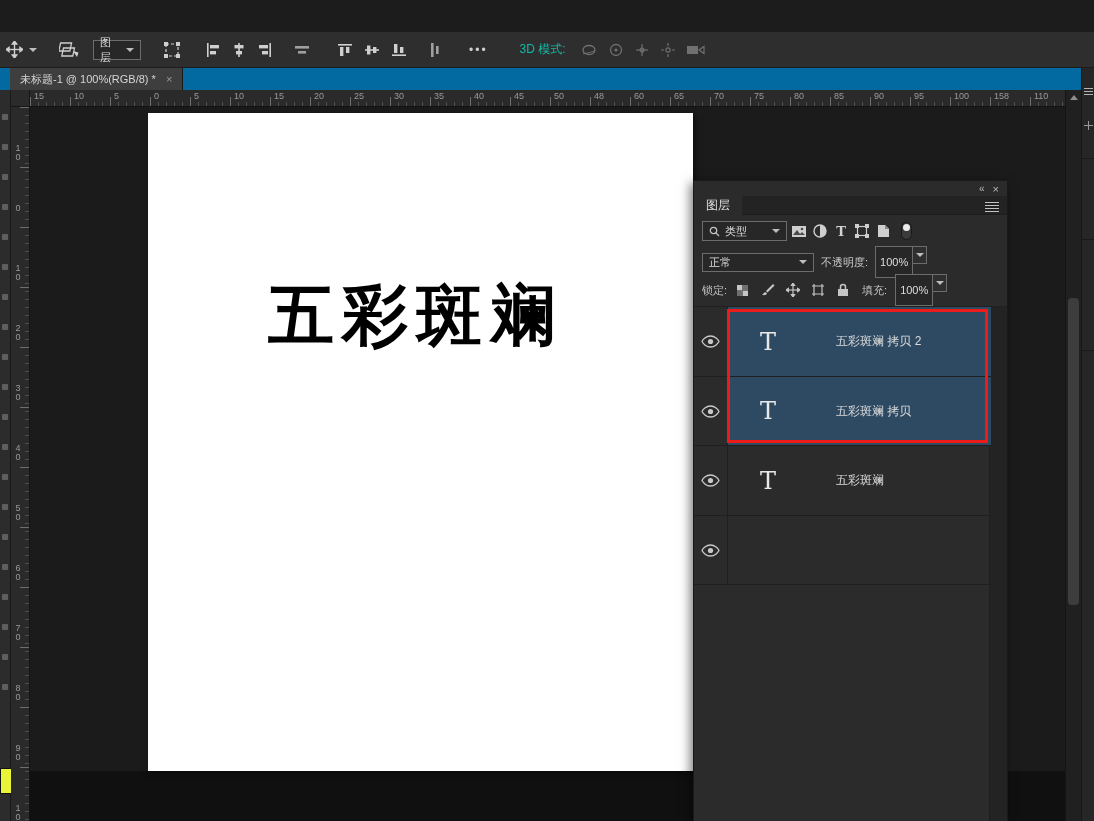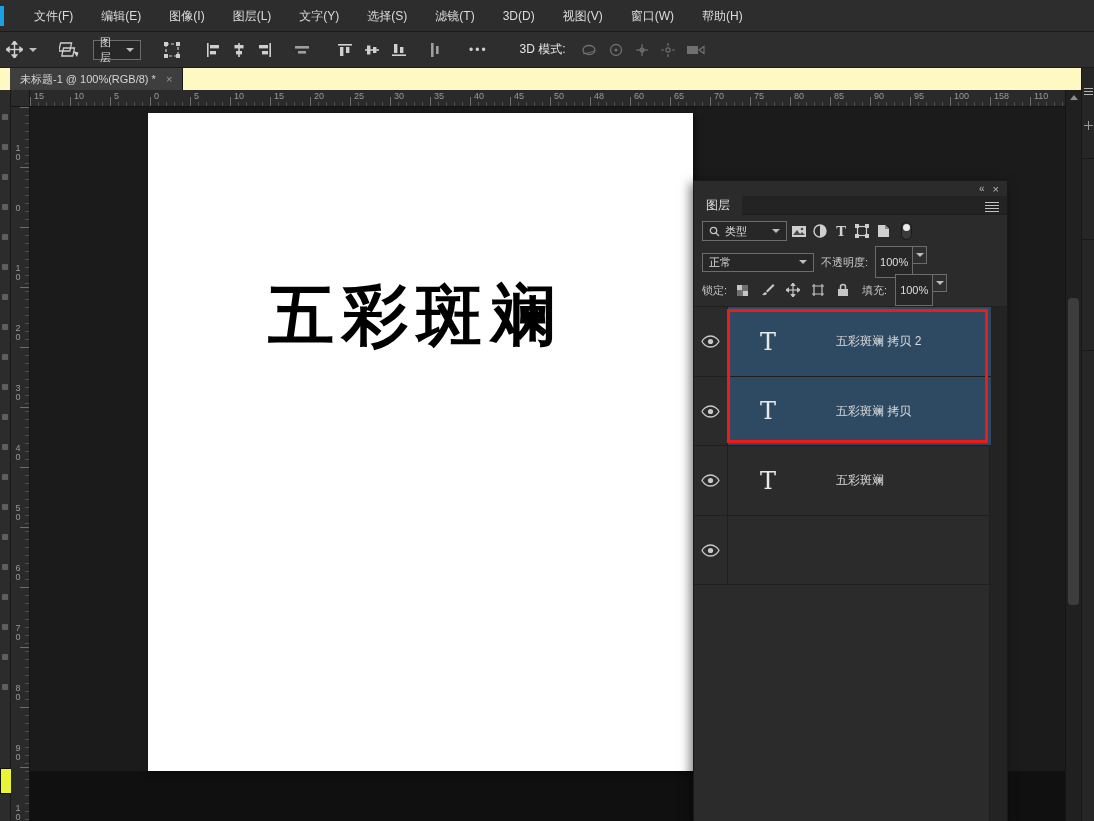--- a/index.html
+++ b/index.html
@@ -12,25 +12,25 @@
   .logo-sliver { position:absolute; left:0; top:6px; width:4px; height:20px; background:#1ba1e2; }
   .menu-items { display:flex; margin-left:20px; }
   .menu-item { font-size:12px; color:#dcdcdc; padding:0 14px; line-height:32px; cursor:default; }
 
   
   .options-bar { position:absolute; left:0; top:32px; width:1094px; height:36px; background:#2e2e2e; border-bottom:1px solid #1c1c1c; display:flex; align-items:center; }
   .ob { display:flex; align-items:center; justify-content:center; height:26px; }
   .ob svg { display:block; }
   .chev { width:0; height:0; border-left:4px solid transparent; border-right:4px solid transparent; border-top:4px solid #bdbdbd; }
   .combo { display:flex; align-items:center; gap:5px; border:1px solid #6c6c6c; background:#272727; color:#dedede; font-size:11px; height:20px; padding:0 6px; }
-  .ob-label { color:#e5e5e5; font-size:12px; }
+  .ob-label { color:#14b8a6; font-size:12px; }
   .dots { color:#cfcfcf; font-size:12px; letter-spacing:2px; }
 
   
-  .tab-bar { position:absolute; left:0; top:68px; width:1094px; height:22px; background:#fef9c3; }
+  .tab-bar { position:absolute; left:0; top:68px; width:1094px; height:22px; background:#0369a1; }
   .doc-tab { position:absolute; left:10px; top:0; height:22px; background:#3e3e3e; display:flex; align-items:center; gap:10px; padding:0 10px; border-right:1px solid #1a1a1a; }
   .doc-tab-title { font-size:11px; color:#d6d6d6; white-space:nowrap; }
   .doc-tab-close { font-size:11px; color:#9a9a9a; cursor:pointer; }
 
   
   .tools-sliver { position:absolute; left:0; top:90px; width:11px; height:731px; background:#2c2c2c; border-right:1px solid #191919; }
   .tool-stub { width:6px; height:6px; margin:24px auto 0 auto; background:#8a8a8a; border-radius:1px; opacity:.55; }
   .fg-swatch { position:absolute; left:0; top:678px; width:16px; height:26px; background:#e9f338; border:1px solid #111; }
 
   
@@ -104,37 +104,20 @@
   .row-lock { margin-left:auto; margin-right:24px; }
   .annotation-rect { position:absolute; left:33px; top:2px; width:261px; height:134px; border:3px solid #ee1b1b; pointer-events:none; }
 
   .eye-svg, .icon-svg { display:block; }
 </style>
 </head>
 <body>
 
 <div id="app">
 
-  <div class="menu-bar">
-    <div class="logo-sliver"></div>
-    <div class="menu-items">
-
-    <span class="menu-item">文件(F)</span>
-        <span class="menu-item">编辑(E)</span>
-        <span class="menu-item">图像(I)</span>
-        <span class="menu-item">图层(L)</span>
-        <span class="menu-item">文字(Y)</span>
-        <span class="menu-item">选择(S)</span>
-        <span class="menu-item">滤镜(T)</span>
-        <span class="menu-item">3D(D)</span>
-        <span class="menu-item">视图(V)</span>
-        <span class="menu-item">窗口(W)</span>
-        <span class="menu-item">帮助(H)</span>
-      </div>
-  </div>
 
   <div class="options-bar">
     <div class="ob" style="margin-left:6px">
       <svg class="icon-svg" width="17" height="17" viewBox="0 0 17 17">
           <g stroke="#cfcfcf" stroke-width="1.4" fill="#cfcfcf">
             <line x1="8.5" y1="2" x2="8.5" y2="15"></line>
             <line x1="2" y1="8.5" x2="15" y2="8.5"></line>
             <path d="M8.5 0l2.2 3h-4.4z"></path>
             <path d="M8.5 17l2.2-3h-4.4z"></path>
             <path d="M0 8.5l3-2.2v4.4z"></path>

